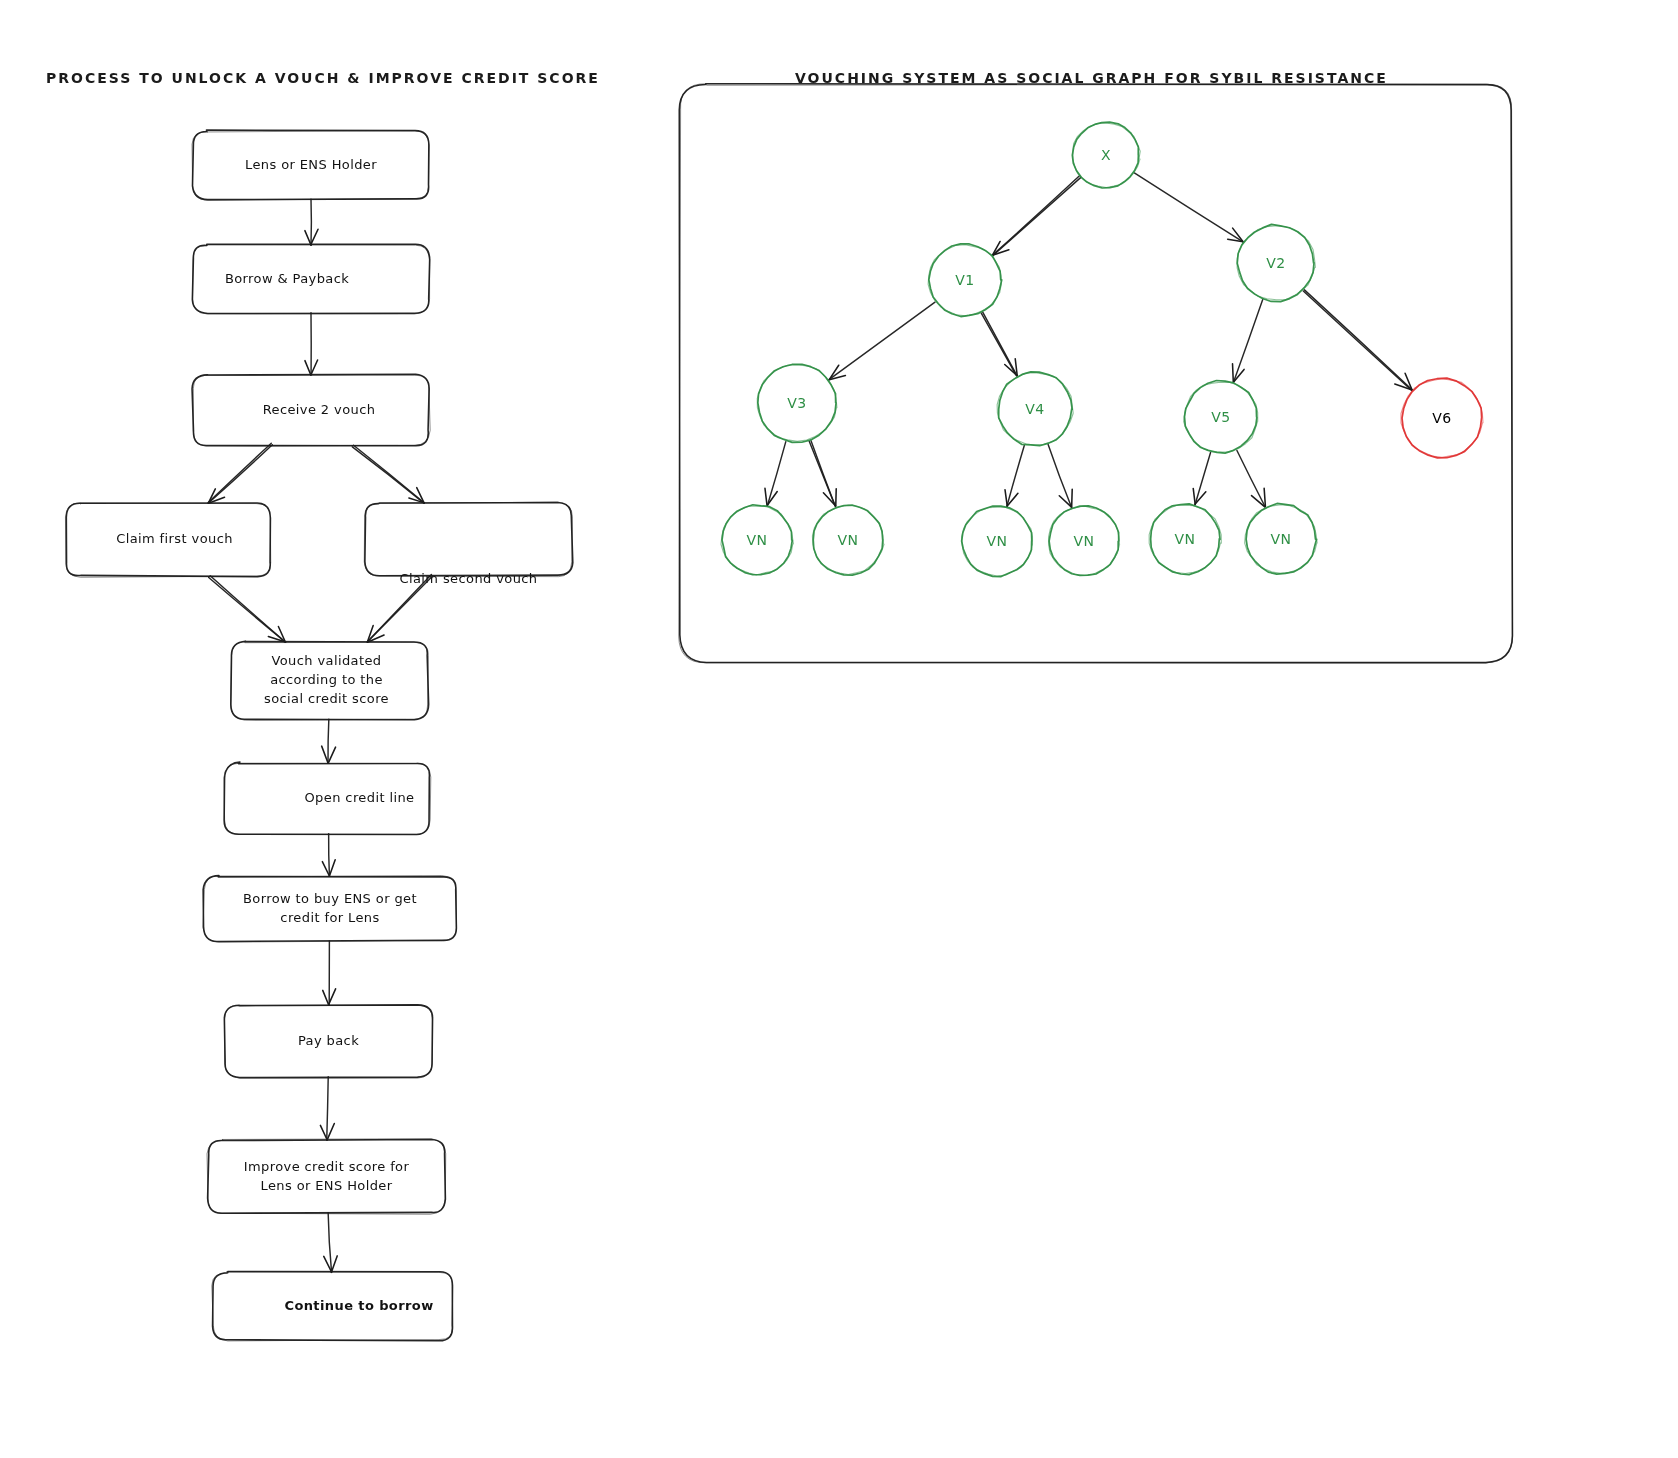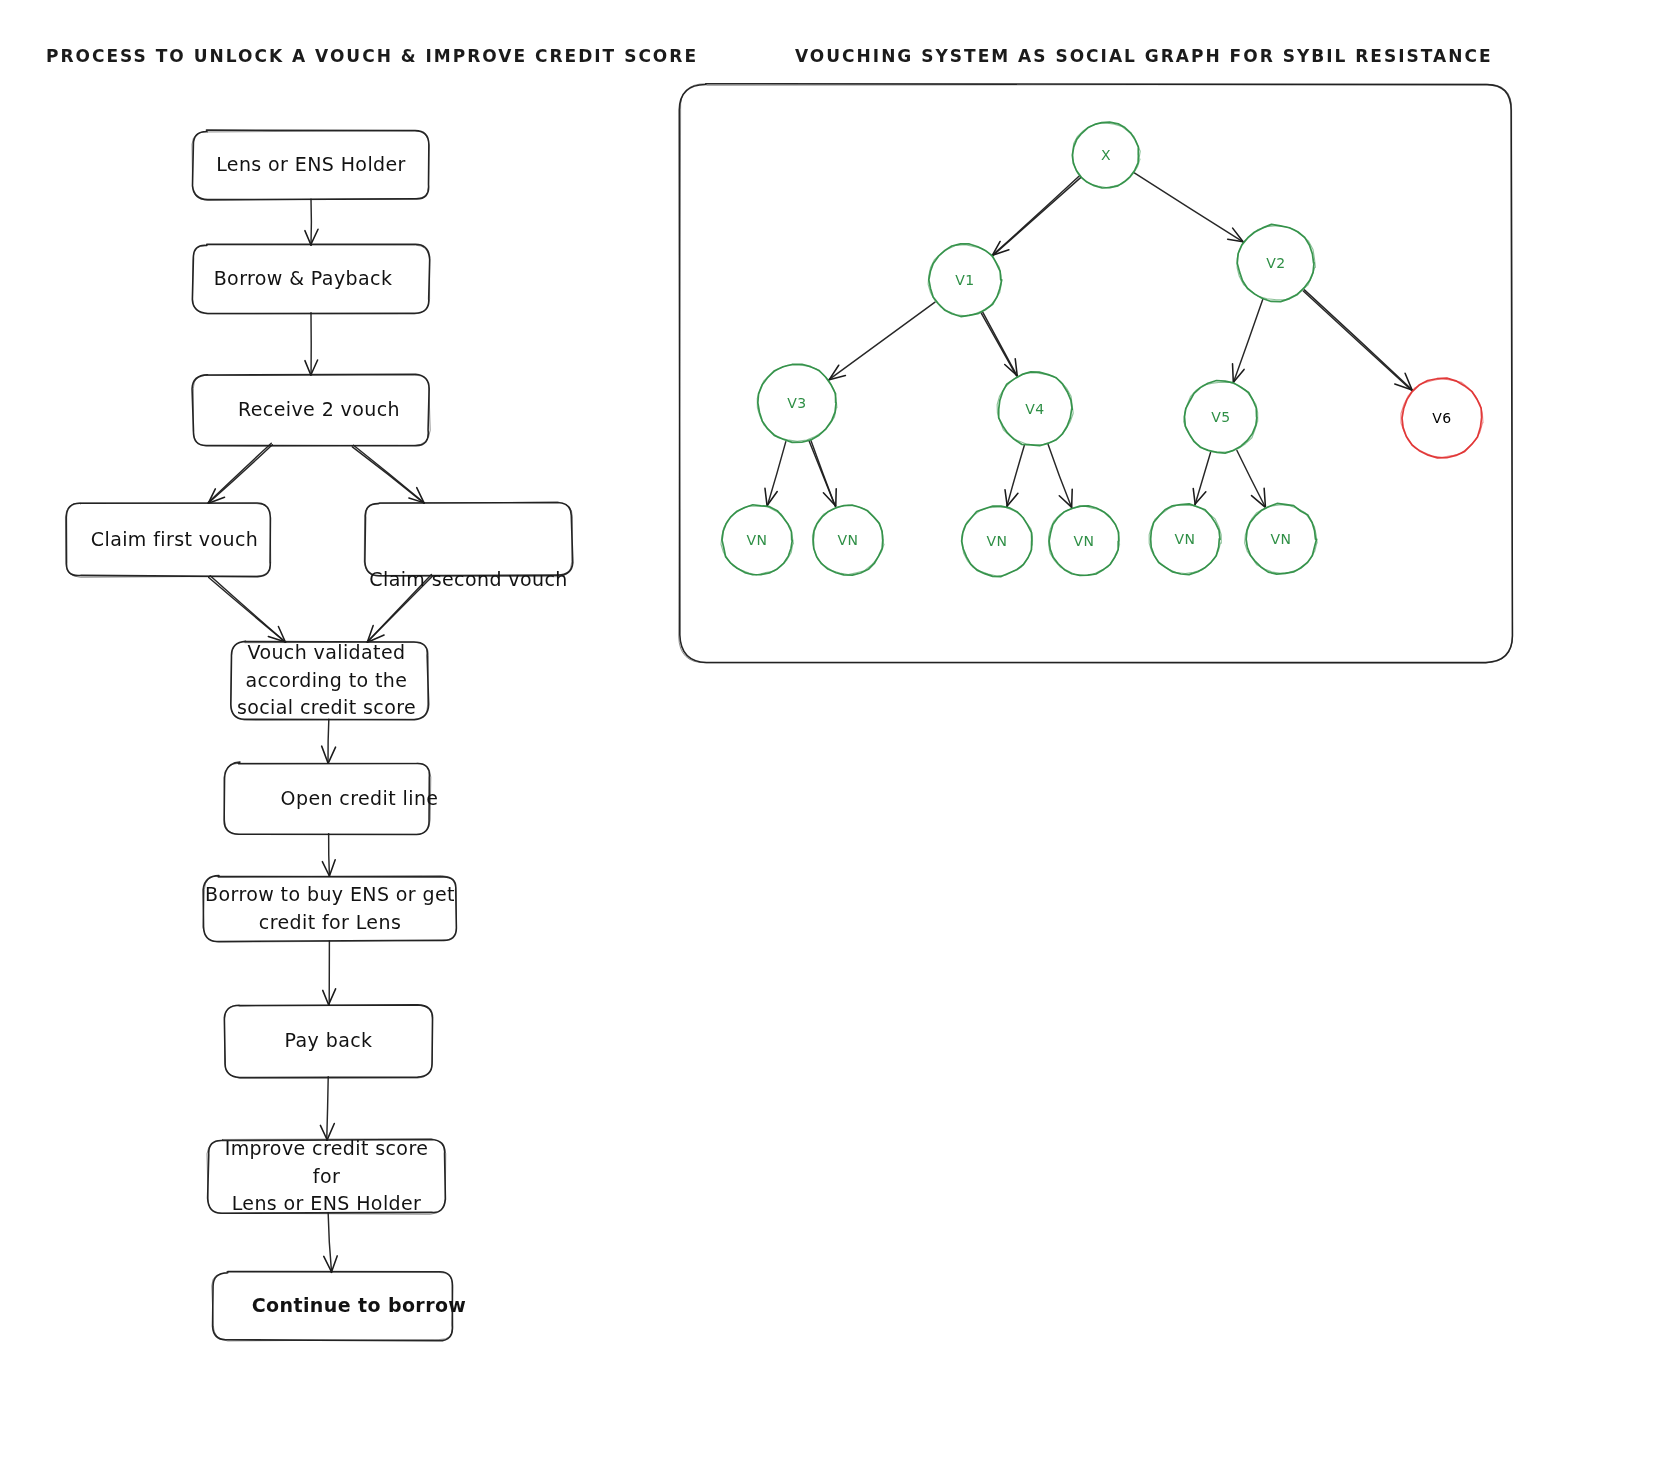--- a/index.html
+++ b/index.html
@@ -12,25 +12,26 @@
     height: 1458px;
     position: relative;
     font-family: "DejaVu Sans", sans-serif;
     overflow: hidden;
   }
 
   
   .panel-title {
     position: absolute;
     font-family: "DejaVu Sans", sans-serif;
-    font-size: 17px;
+    font-size: 14px;
     letter-spacing: 2.0px;
     color: #1b1b1b;
     font-weight: 600;
     white-space: nowrap;
+    margin-top: 24px;
   }
   #title-left  { left: 46px;  top: 46px; }
   #title-right { left: 795px; top: 46px; }
 
   
   .canvas {
     position: absolute;
     left: 0; top: 0;
     width: 1678px;
     height: 1458px;
@@ -38,21 +39,21 @@
   }
 
   
   .node-label {
     position: absolute;
     display: flex;
     align-items: center;
     justify-content: center;
     text-align: center;
     font-family: "DejaVu Sans", sans-serif;
-    font-size: 19px;
+    font-size: 13px;
     color: #121212;
     letter-spacing: 0.4px;
     line-height: 1.45;
     pointer-events: none;
     white-space: pre-line;
   }
 
   
   .gnode-label {
     position: absolute;
@@ -295,21 +296,21 @@
       <path d="M 1220.43 543.02 L 1218.39 550.99 L 1214.60 558.32 L 1208.56 564.79 L 1202.14 569.88 L 1193.35 572.30 L 1185.30 573.46 L 1176.14 572.51 L 1168.71 569.27 L 1161.30 564.61 L 1155.90 558.61 L 1151.54 551.02 L 1149.21 543.33 L 1149.17 534.63 L 1151.57 526.87 L 1155.06 519.09 L 1161.29 513.93 L 1168.73 508.54 L 1176.10 505.51 L 1185.13 505.27 L 1193.34 505.63 L 1201.86 508.84 L 1208.63 513.53 L 1215.10 518.95 L 1218.91 526.93 L 1221.17 534.71 L 1221.28 543.27 Z" fill="none" stroke="#2f8f46" stroke-width="1.1" stroke-opacity="0.55" stroke-linecap="round" stroke-linejoin="round"></path>
     </g>
     <g>
       <path d="M 1316.55 539.25 L 1314.47 546.97 L 1312.35 555.43 L 1307.67 562.38 L 1300.78 568.03 L 1293.50 571.92 L 1285.40 573.37 L 1276.73 574.05 L 1268.26 572.14 L 1261.63 567.53 L 1255.50 561.66 L 1250.46 555.34 L 1247.35 547.35 L 1246.14 539.25 L 1247.09 530.36 L 1250.04 522.60 L 1255.18 516.16 L 1261.30 510.52 L 1268.46 506.81 L 1277.03 503.46 L 1284.85 504.43 L 1293.64 505.63 L 1300.50 510.99 L 1307.87 515.11 L 1312.13 522.46 L 1314.56 530.80 L 1315.47 539.05 Z" fill="none" stroke="#2f8f46" stroke-width="1.7" stroke-opacity="0.95" stroke-linecap="round" stroke-linejoin="round"></path>
       <path d="M 1316.72 543.27 L 1314.73 551.29 L 1310.53 558.54 L 1304.92 564.29 L 1297.66 569.68 L 1289.30 572.35 L 1280.89 573.39 L 1272.49 572.14 L 1264.41 569.08 L 1256.87 564.88 L 1252.17 558.10 L 1247.29 551.45 L 1244.67 543.14 L 1245.35 534.83 L 1247.67 527.00 L 1251.51 519.21 L 1256.79 512.69 L 1264.22 508.51 L 1272.21 505.83 L 1280.92 504.72 L 1289.82 505.80 L 1297.64 508.52 L 1305.25 512.82 L 1309.82 519.43 L 1314.43 526.52 L 1316.07 534.62 L 1317.18 543.00 Z" fill="none" stroke="#2f8f46" stroke-width="1.1" stroke-opacity="0.55" stroke-linecap="round" stroke-linejoin="round"></path>
     </g>
   </svg>
 
 <div id="flow-labels">
     <div class="node-label" style="left: 193px; top: 131px; width: 236px; height: 68px;">Lens or ENS Holder</div>
-    <div class="node-label" style="left: 205px; top: 245px; width: 196px; height: 68px;">Borrow &amp; Payback</div>
+    <div class="node-label" style="left: 189px; top: 245px; width: 196px; height: 68px;">Borrow &amp; Payback</div>
     <div class="node-label" style="left: 193px; top: 375px; width: 236px; height: 70px; padding-left: 8px;">Receive 2 vouch</div>
     <div class="node-label" style="left: 72px; top: 503px; width: 205px; height: 73px; text-align: center;">Claim first vouch</div>
     <div class="node-label" style="left: 365px; top: 503px; width: 207px; height: 73px; margin-top: 40px;">Claim second vouch</div>
     <div class="node-label" style="left: 228px; top: 642px; width: 197px; height: 77px;">Vouch validated
 according to the
 social credit score</div>
     <div class="node-label" style="left: 225px; top: 763px; width: 205px; height: 71px; margin-left: 32px;">Open credit line</div>
     <div class="node-label" style="left: 204px; top: 876px; width: 252px; height: 65px;">Borrow to buy ENS or get
 credit for Lens</div>
     <div class="node-label" style="left: 225px; top: 1005px; width: 207px; height: 72px;">Pay back</div>

